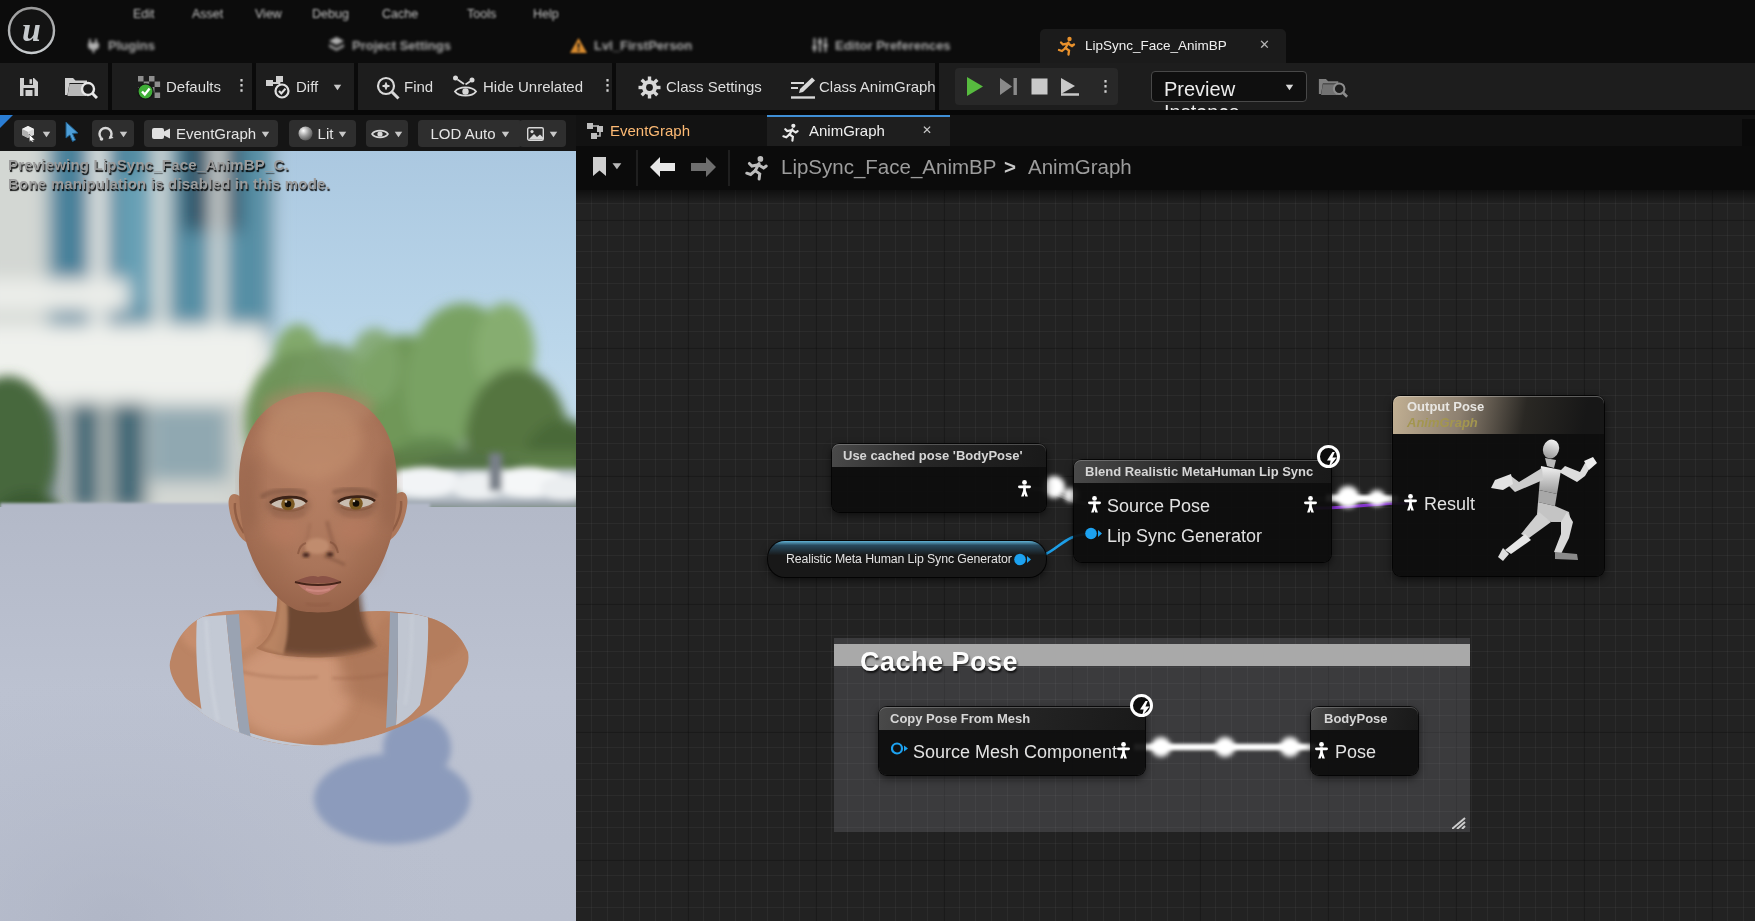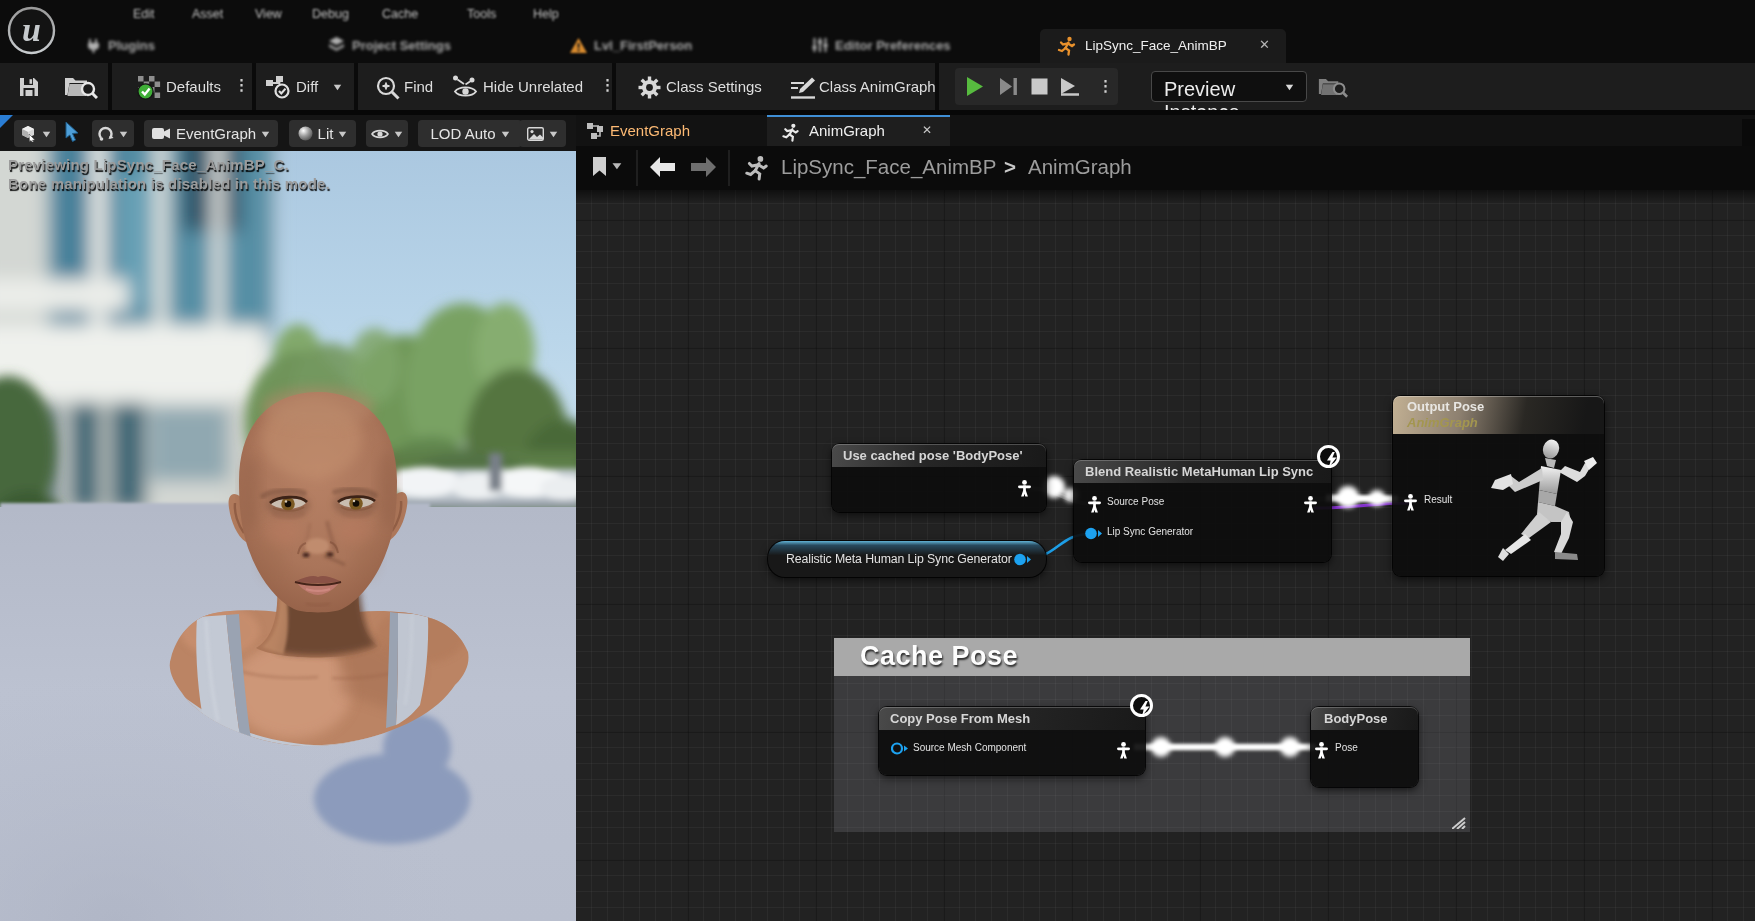--- a/index.html
+++ b/index.html
@@ -53,26 +53,26 @@
   #gridshadow { position:absolute; left:0; top:0; width:1179px; height:14px;
      background:linear-gradient(rgba(0,0,0,0.55), transparent); }
 
   
   .gnode { position:absolute; background:rgba(13,13,13,0.93); border-radius:8px;
      box-shadow:0 3px 8px rgba(0,0,0,0.65), 0 0 0 1px rgba(0,0,0,0.8); }
   .ghead { position:absolute; left:0; top:0; right:0; height:23px; border-radius:7px 7px 0 0;
      background:linear-gradient(100deg, #4a4a4a 0%, #262626 45%, #191919 100%);
      box-shadow:inset 0 1px 0 rgba(255,255,255,0.22); }
   .ghead span { position:absolute; left:11px; top:4px; font-size:13px; font-weight:bold; color:#d6d6d6; }
-  .pintext { position:absolute; font-size:10px; color:#e2e2e2; }
+  .pintext { position:absolute; font-size:18px; color:#e2e2e2; }
 
   
   #comment { position:absolute; left:258px; top:448px; width:636px; height:194px;
      background:rgba(158,158,166,0.21); }
-  #commenthead { position:absolute; left:0; top:0; width:636px; height:38px; background:#a9a9a9; }
+  #commenthead { position:absolute; left:0; top:6px; width:636px; height:22px; background:#a9a9a9; }
   #commenthead span { font-size:27px; font-weight:bold; color:#fdfdfd; position:absolute; left:26px; top:3px;
      text-shadow:1px 2px 2px rgba(0,0,0,0.75); letter-spacing:0.5px; }
   .bolt { position:absolute; width:23px; height:23px; border-radius:50%; background:#0d0d0d;
      border:3px solid #fff; }
   .bolt svg { position:absolute; left:2px; top:2px; }
 </style>
 </head>
 <body>
 <div id="stage">
   <div id="row1">
@@ -718,21 +718,21 @@
             <rect x="5.15" y="5.4" width="2.7" height="5.2" fill="#fff"></rect>
             <path d="M5.3 10 L3.1 16.6 L5.7 16.6 L6.5 13.8 L7.3 16.6 L9.9 16.6 L7.7 10 Z" fill="#fff"></path>
           </svg>
         <span class="pintext" style="left:34px; top:35px;">Source Mesh Component</span>
         <div class="bolt" style="left:251px; top:-13px;">
             <svg width="19" height="19" viewBox="0 0 19 19">
               <path d="M10.5 2 L5 10.5 H8.6 L7.2 17 L14.5 7.6 H10.4 L12.8 2 Z" fill="#fff"></path>
             </svg>
           </div>
       </div>
-      <div class="gnode" id="n_body" style="left:735px; top:517px; width:107px; height:80px;">
+      <div class="gnode" id="n_body" style="left:735px; top:517px; width:107px; height:68px;">
         <div class="ghead">
             <span style="left:13px;">BodyPose</span>
           </div>
         <svg class="abs" style="left:4px; top:35px;" width="13" height="17" viewBox="0 0 13 17">
             <circle cx="6.5" cy="2.4" r="2.4" fill="#fff"></circle>
             <rect x="0" y="5.4" width="13" height="2.9" rx="1.45" fill="#fff"></rect>
             <rect x="5.15" y="5.4" width="2.7" height="5.2" fill="#fff"></rect>
             <path d="M5.3 10 L3.1 16.6 L5.7 16.6 L6.5 13.8 L7.3 16.6 L9.9 16.6 L7.7 10 Z" fill="#fff"></path>
           </svg>
         <span class="pintext" style="left:24px; top:35px;">Pose</span>

